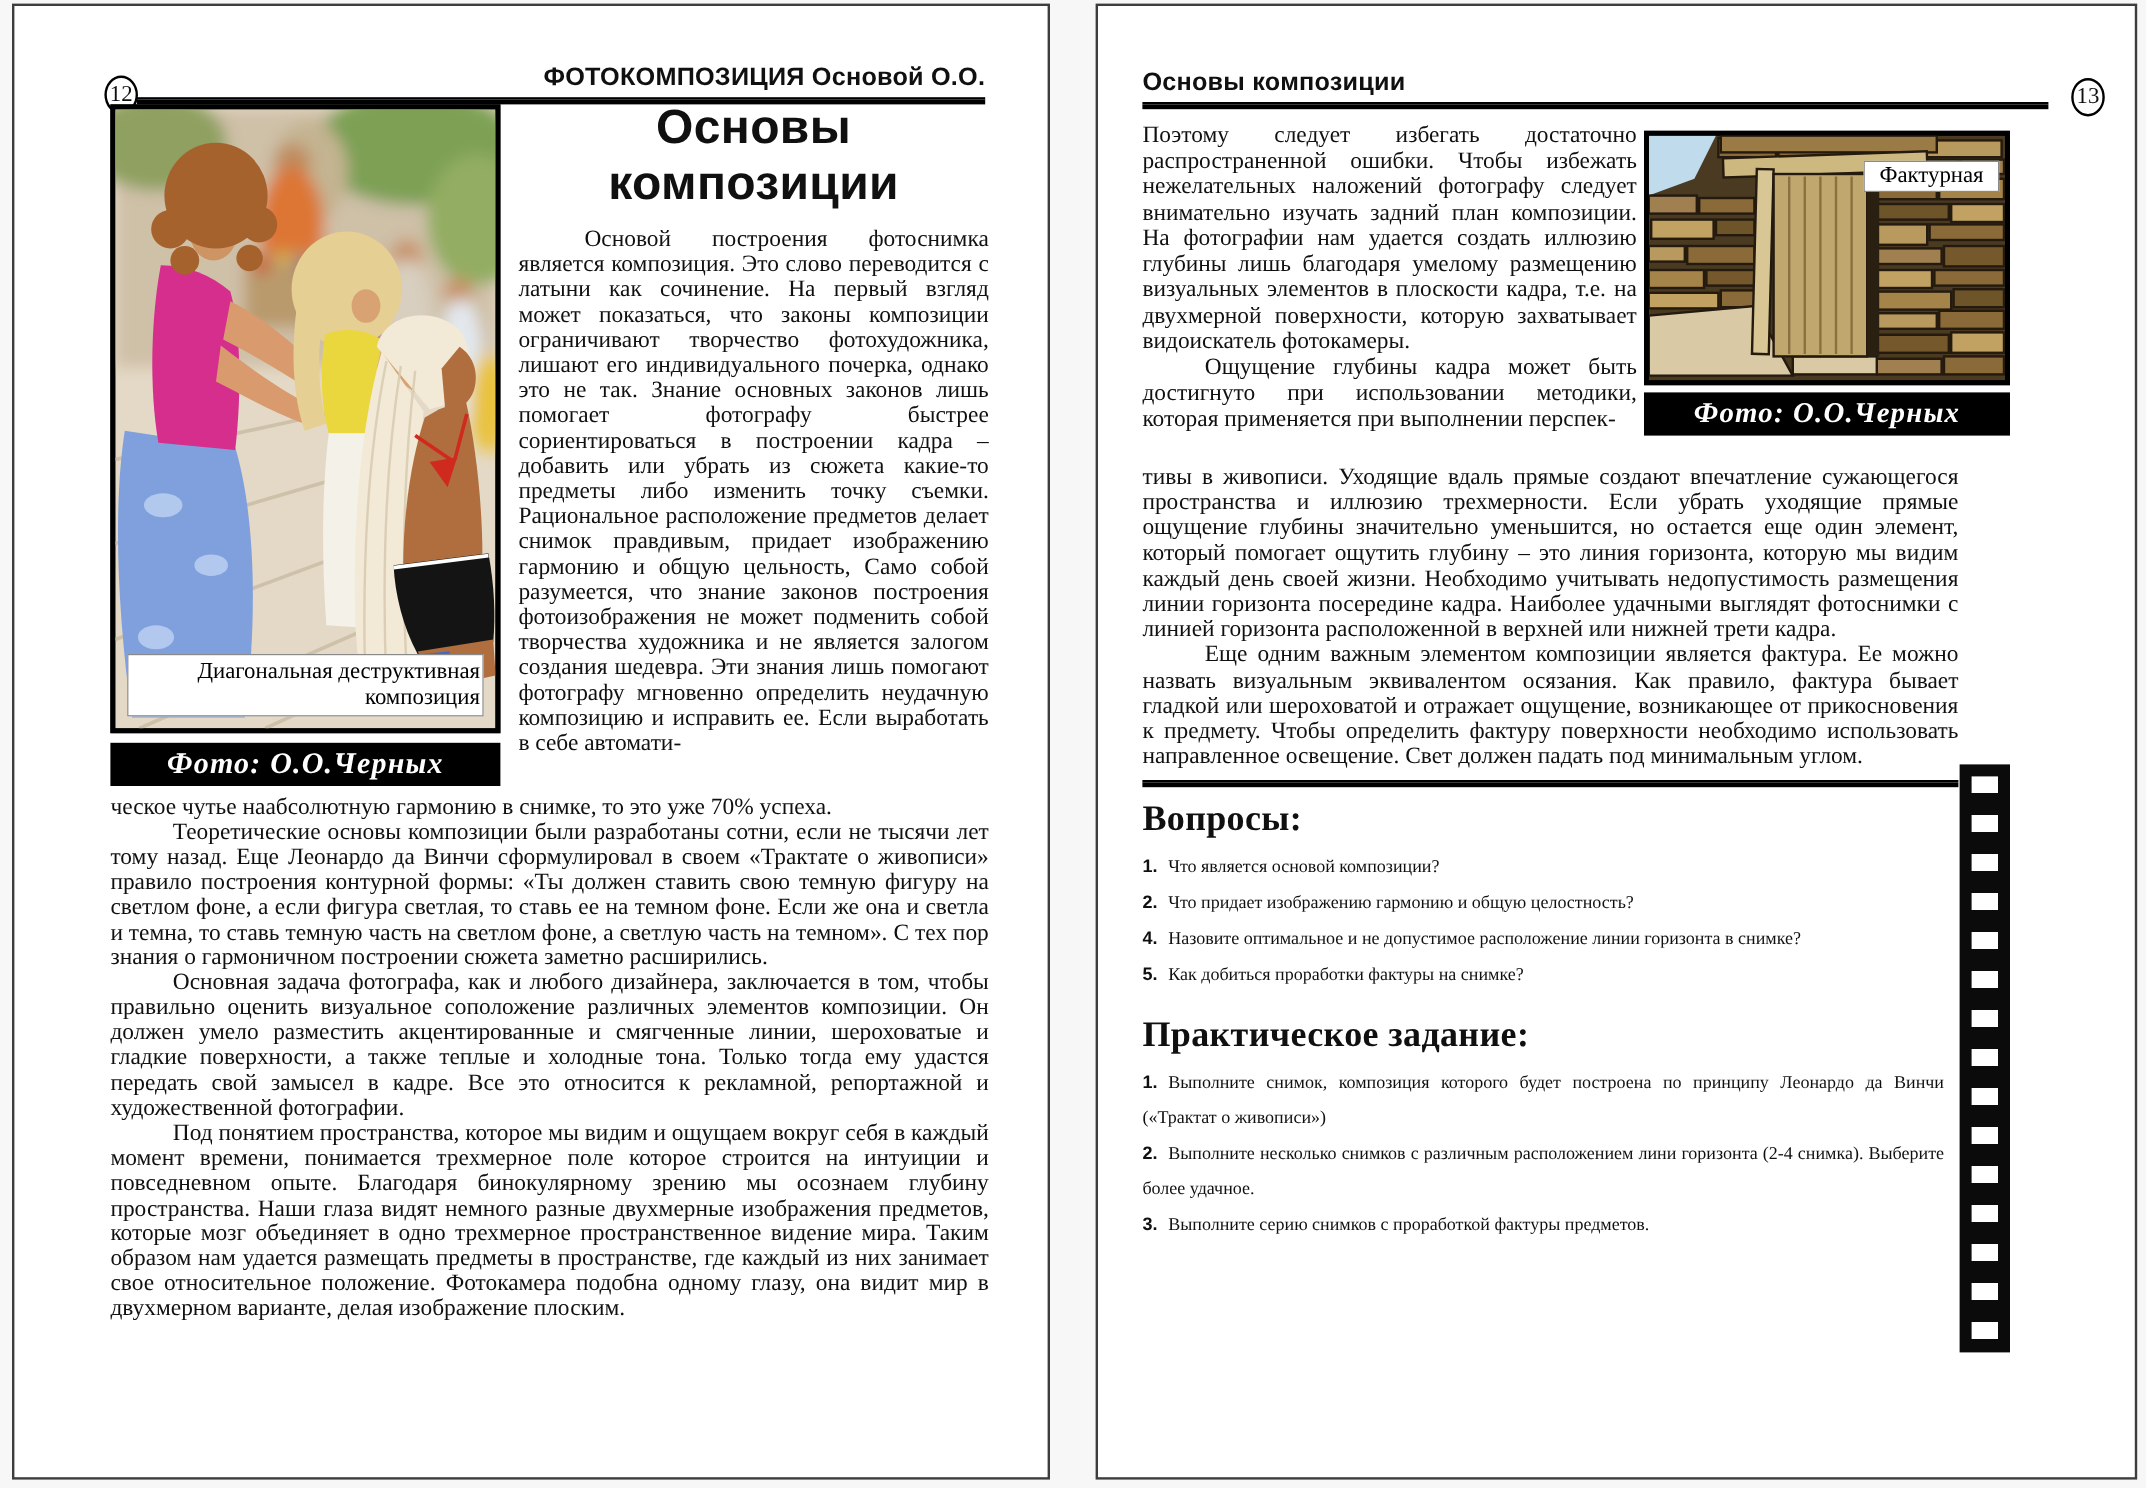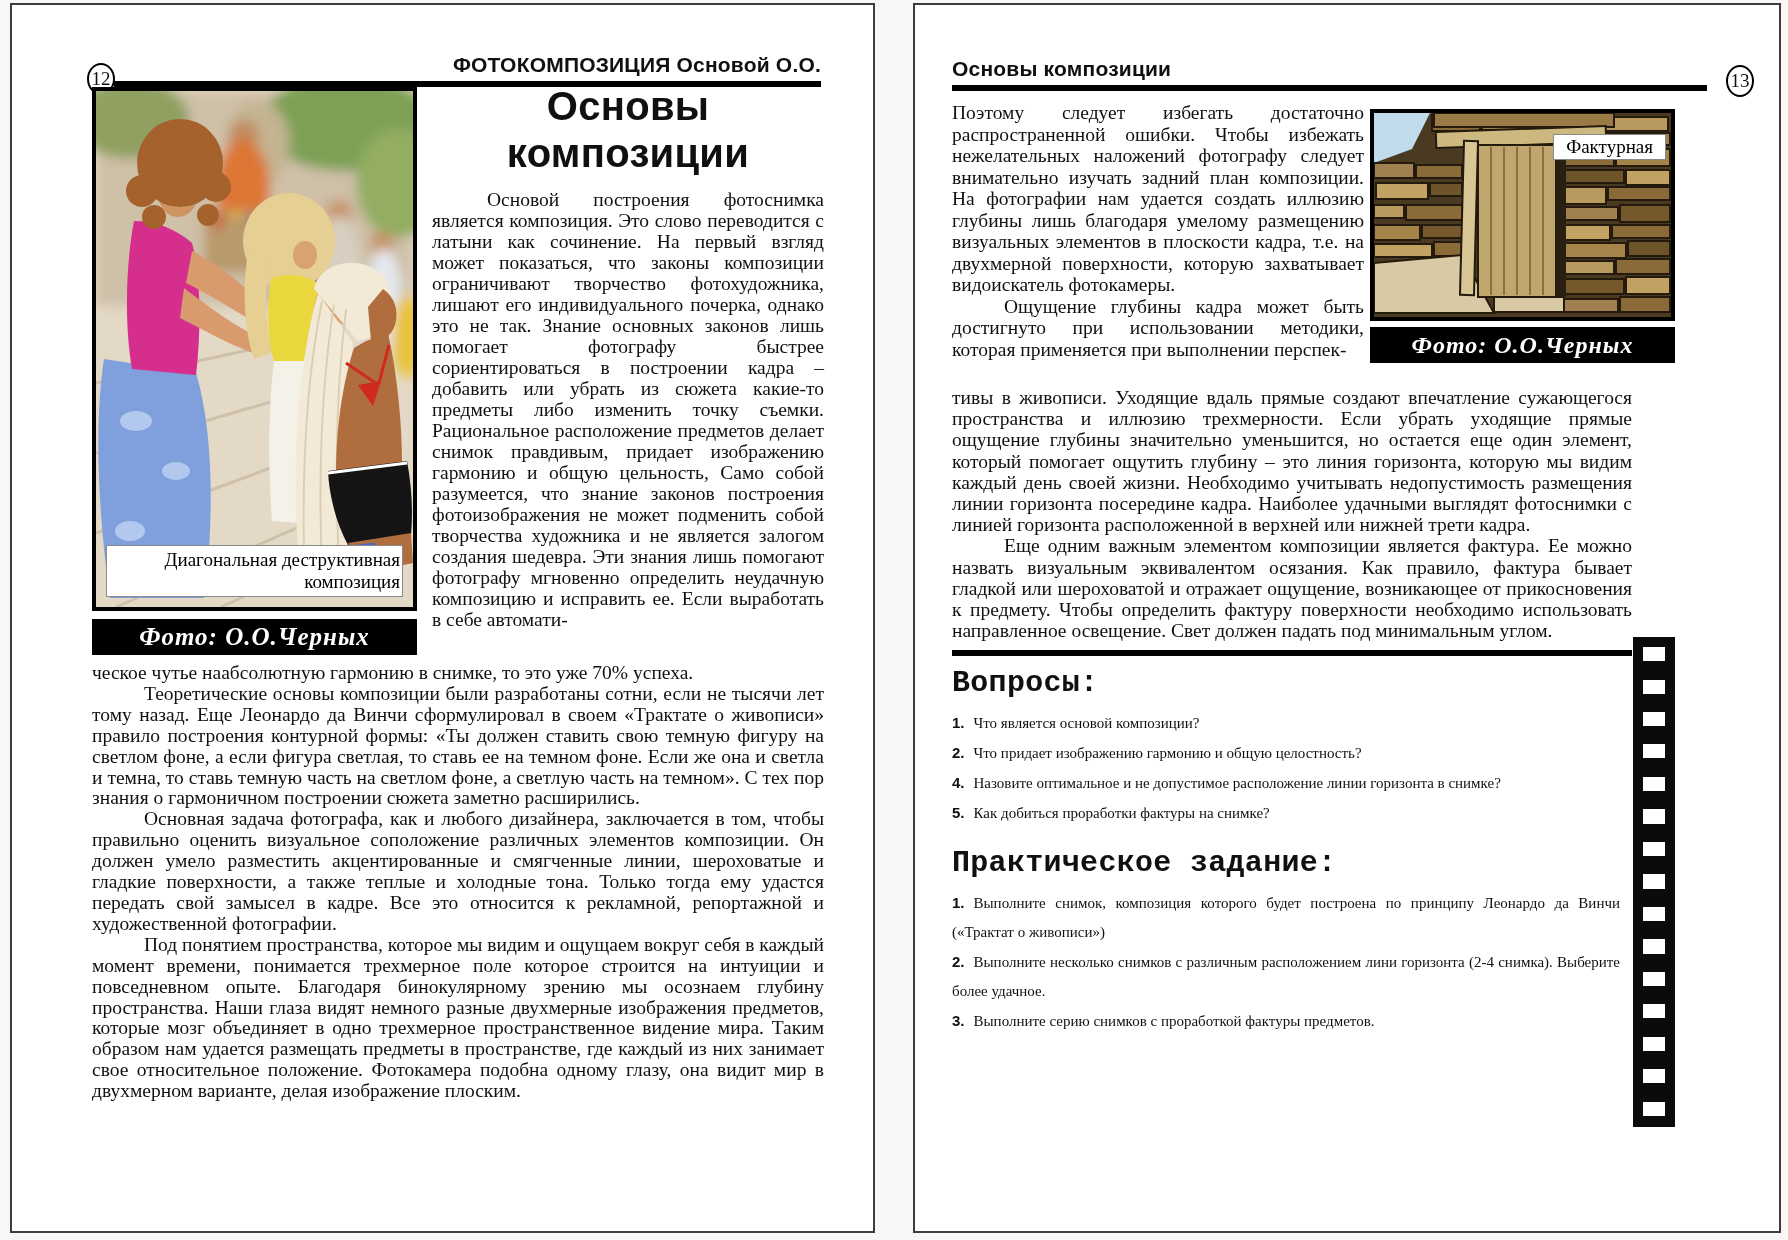--- a/index.html
+++ b/index.html
@@ -58,21 +58,21 @@
 
   #lp-title {
     font-family:"Liberation Sans", sans-serif; font-weight:bold;
     font-size:40px; line-height:47px; text-align:center; letter-spacing:0.3px;
     margin-bottom:12px;
   }
   #lp-column .body-text { line-height:21px; }
   #lp-column .body-text p.lead { text-indent:55px; }
 
   .qa-heading {
-    font-family:Liberation Mono, monospace; font-weight:bold;
+    font-family:Liberation Serif, serif; font-weight:bold;
     font-size:30px; line-height:34px; margin:10px 0 8px 0; letter-spacing:0.3px;
   }
   .qa-item { font-size:15px; line-height:29px; text-align:justify; margin:0; }
   .qa-num  { font-family:"Liberation Sans", sans-serif; font-weight:bold; margin-right:9px; }
 
   .film-strip {
     position:absolute; left:718px; top:632px; width:42px; height:490px;
     background:#0b0b0b;
   }
   .film-strip .holes {

